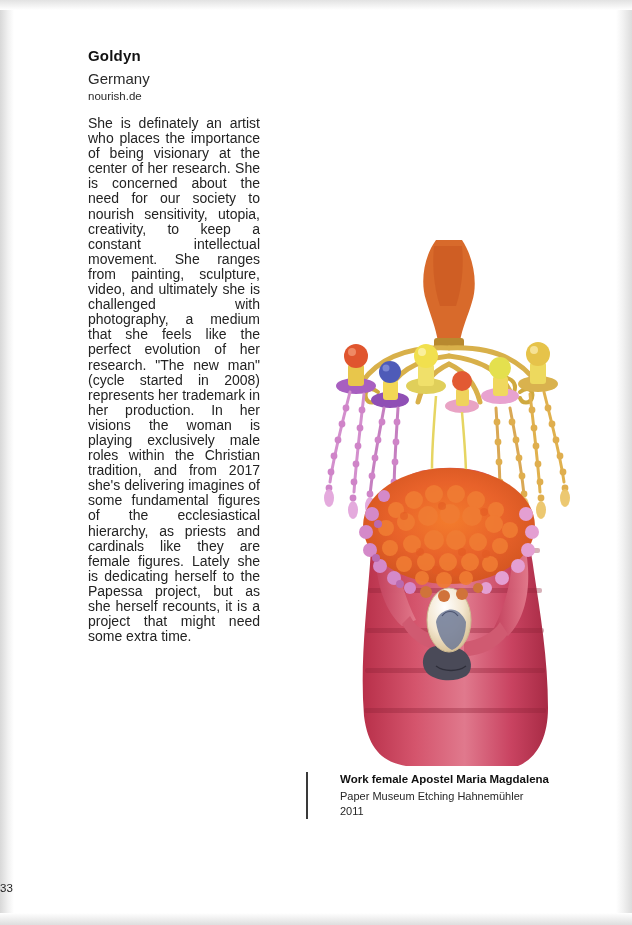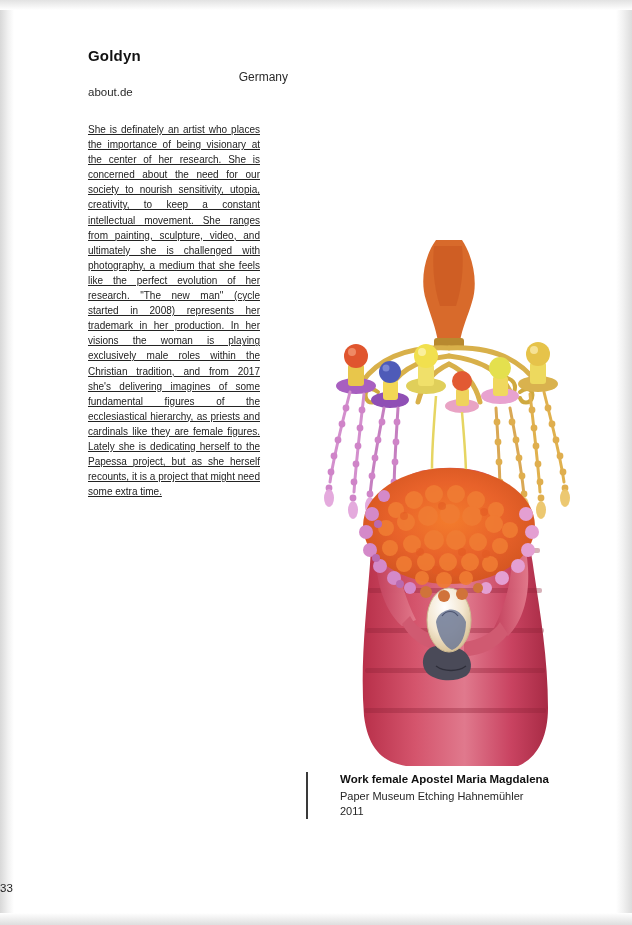--- a/index.html
+++ b/index.html
@@ -57,46 +57,44 @@
   }
   .artist-name {
     font-size: 15px;
     font-weight: bold;
     letter-spacing: 0.2px;
     color: #111;
     margin: 0 0 4px 0;
     line-height: 1.1;
   }
   .artist-country {
-    font-size: 12px;
+    font-size: 15px;
     color: #2a2a2a;
     line-height: 1.35;
     margin: 0;
-    text-align: right;
   }
   .artist-site {
     font-size: 11.5px;
     color: #2a2a2a;
     line-height: 1.35;
     margin: 0;
   }
 
   
   .bio {
     position: absolute;
     left: 88px;
-    top: 122px;
+    top: 116px;
     width: 172px;
-    font-size: 10px;
+    font-size: 14px;
     line-height: 15.1px;
     text-align: justify;
     text-justify: inter-word;
     color: #232323;
     hyphens: manual;
-    text-decoration: underline;
   }
 
   
   .artwork {
     position: absolute;
     left: 286px;
     top: 196px;
     width: 324px;
     height: 570px;
   }
@@ -144,21 +142,21 @@
 <div class="page">
 
   <div class="scan-edge-left"></div>
   <div class="scan-edge-right"></div>
   <div class="scan-edge-top"></div>
   <div class="scan-edge-bottom"></div>
 
   <div class="artist-block">
     <h1 class="artist-name">Goldyn</h1>
     <p class="artist-country">Germany</p>
-    <p class="artist-site">about.de</p>
+    <p class="artist-site">nourish.de</p>
   </div>
 
   <div class="bio">She is definately an artist who places the importance of being visionary at the center of her research. She is concerned about the need for our society to nourish sensitivity, utopia, creativity, to keep a constant intellectual movement. She ranges from painting, sculpture, video, and ultimately she is challenged with photography, a medium that she feels like the perfect evolution of her research. "The new man" (cycle started in 2008) represents her trademark in her production. In her visions the woman is playing exclusively male roles within the Christian tradition, and from 2017 she's delivering imagines of some fundamental figures of the ecclesiastical hierarchy, as priests and cardinals like they are female figures. Lately she is dedicating herself to the Papessa project, but as she herself recounts, it is a project that might need some extra time.</div>
 
   <div class="artwork">
     <svg class="art-svg" width="324" height="570" viewBox="0 0 324 570" xmlns="http://www.w3.org/2000/svg">
       <defs>
         <linearGradient id="dressGrad" x1="0" y1="0" x2="1" y2="0">
           <stop offset="0%" stop-color="#b8304a"></stop>
           <stop offset="28%" stop-color="#d4546c"></stop>

